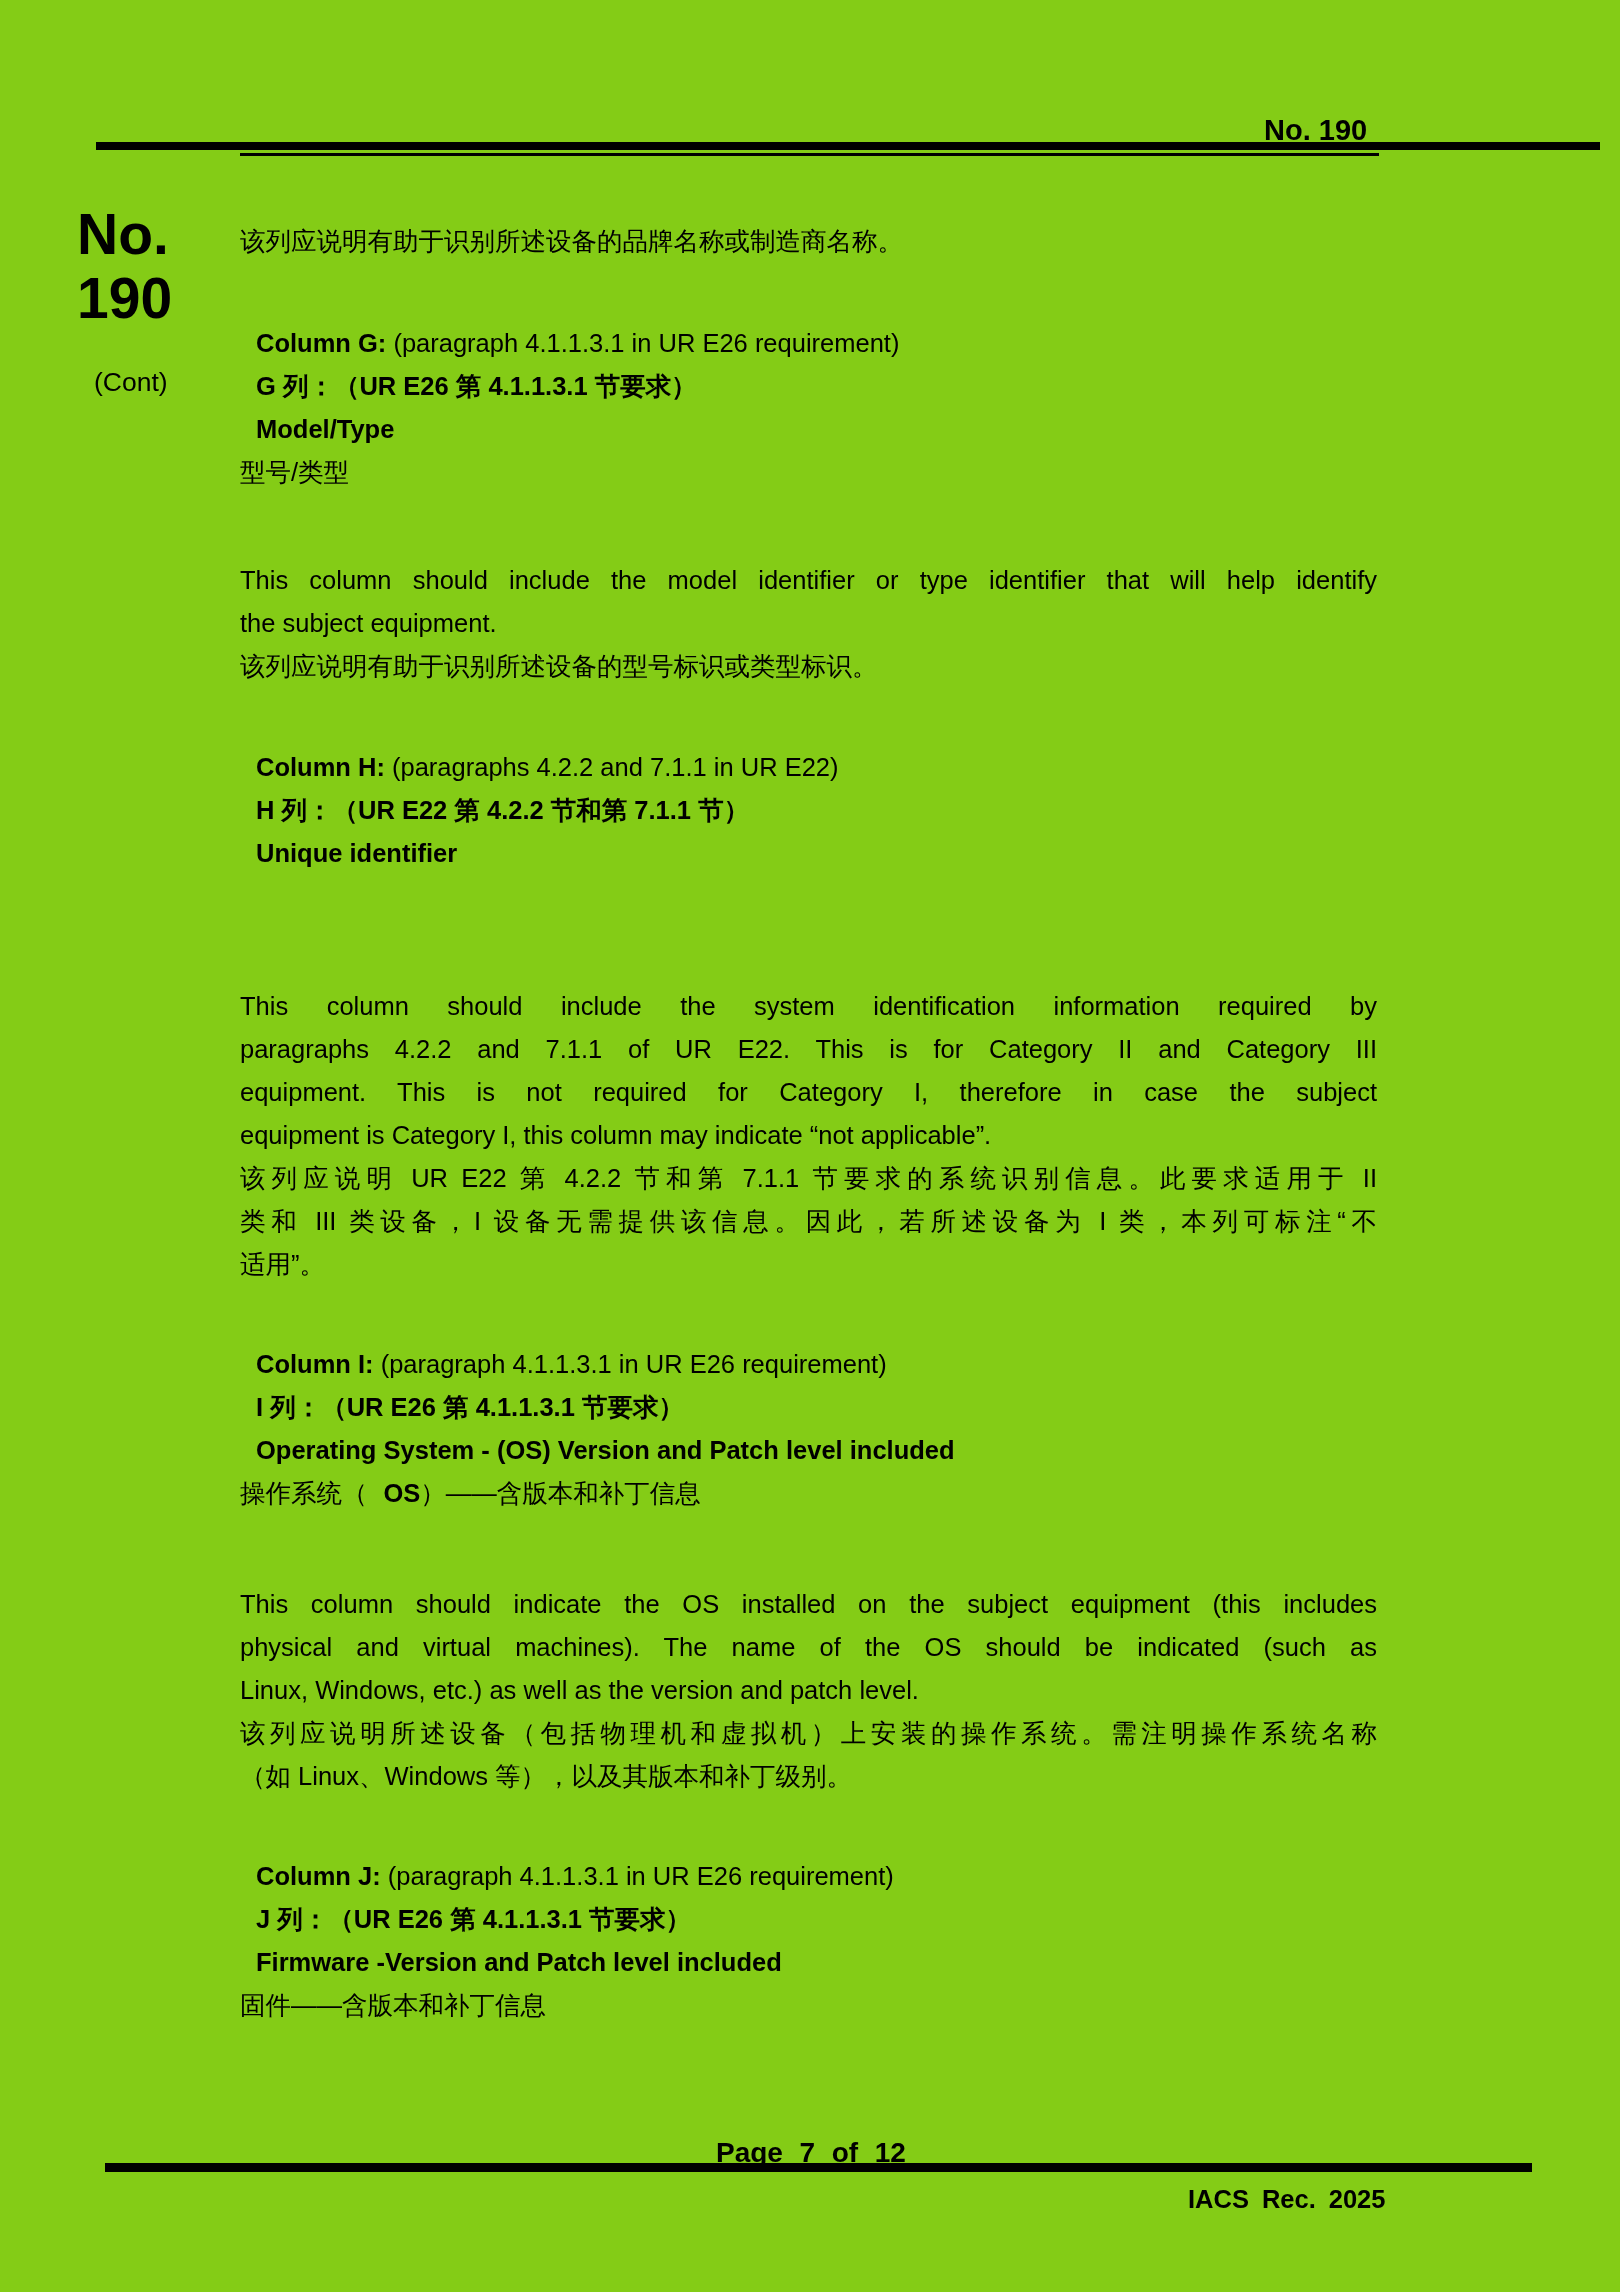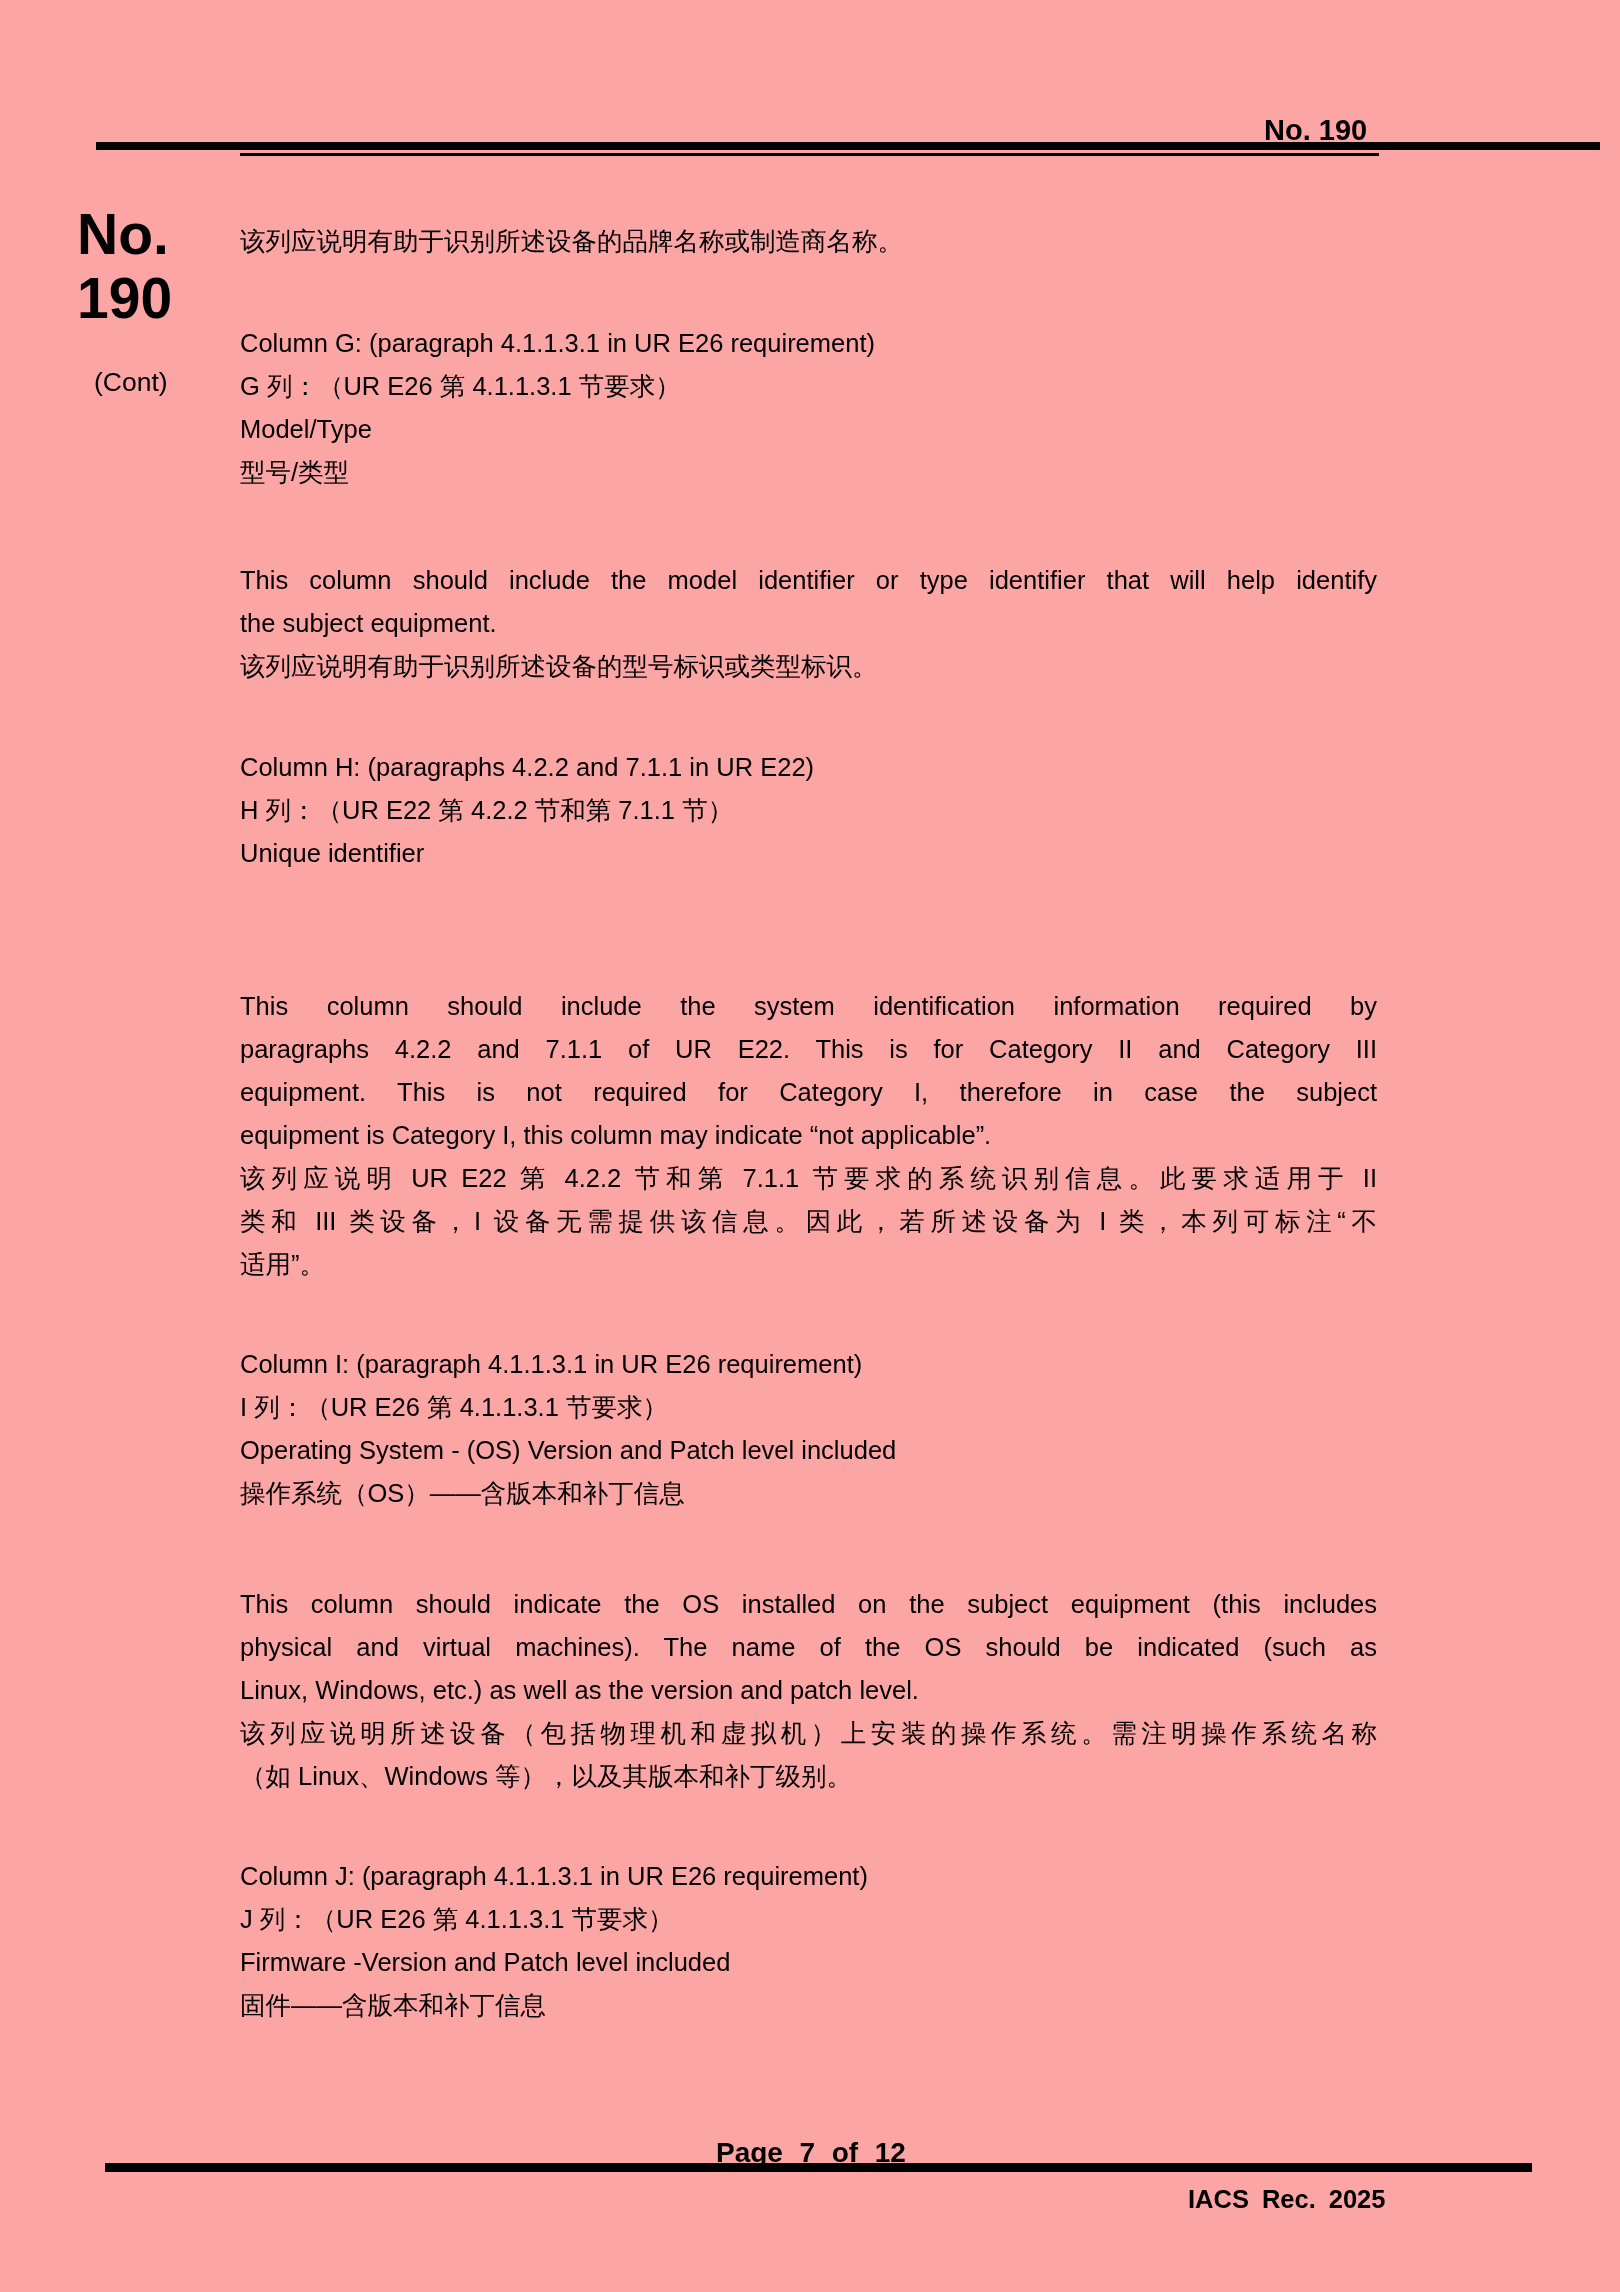--- a/index.html
+++ b/index.html
@@ -1,20 +1,20 @@
 <!DOCTYPE html>
 <html><head>
 <meta charset="utf-8">
 <style>
   html, body { margin: 0; padding: 0; background: #ffffff; }
   .page {
     position: relative;
     width: 1620px;
     height: 2293px;
-    background: #fca5a5;
+    background: #84cc16;
     color: #000000;
     font-family: "Liberation Sans", "DejaVu Sans", sans-serif;
     overflow: hidden;
   }
   .rule { position: absolute; background: #000000; }
   #rule-top-thick   { left:  96px; top:  142px; width: 1504px; height: 7.8px; }
   #rule-top-thin    { left: 240px; top:  153px; width: 1139px; height: 2.9px; }
   #rule-bottom      { left: 105px; top: 2163px; width: 1427px; height: 8.8px; }
 
   #doc-no-header {
@@ -30,21 +30,21 @@
   #sidebar-cont   { position: absolute; left: 74px; top: 367px; font-size: 26.5px; white-space: nowrap; margin-left: 20px; }
 
   .block {
     position: absolute; left: 240px; width: 1137px;
     font-size: 25.5px;
   }
   .head-block { line-height: 43px; }
   .body-block { line-height: 43px; margin-top: 24px; }
   .tline { white-space: normal; }
   .jl { text-align: justify; text-align-last: justify; }
-  .b { font-weight: 400; }
+  .b { font-weight: 700; margin-left: 16px; }
 
   #intro-block { top: 196px; line-height: 43px; }
 
   #footer-page {
     position: absolute; left: 716px; top: 2137px;
     font-size: 28px; font-weight: 700; word-spacing: 8.8px; white-space: nowrap;
   }
   #footer-rec {
     position: absolute; left: 1188px; top: 2137px;
     font-size: 25.5px; font-weight: 700; word-spacing: 5.9px; white-space: nowrap; margin-top: 48px;

